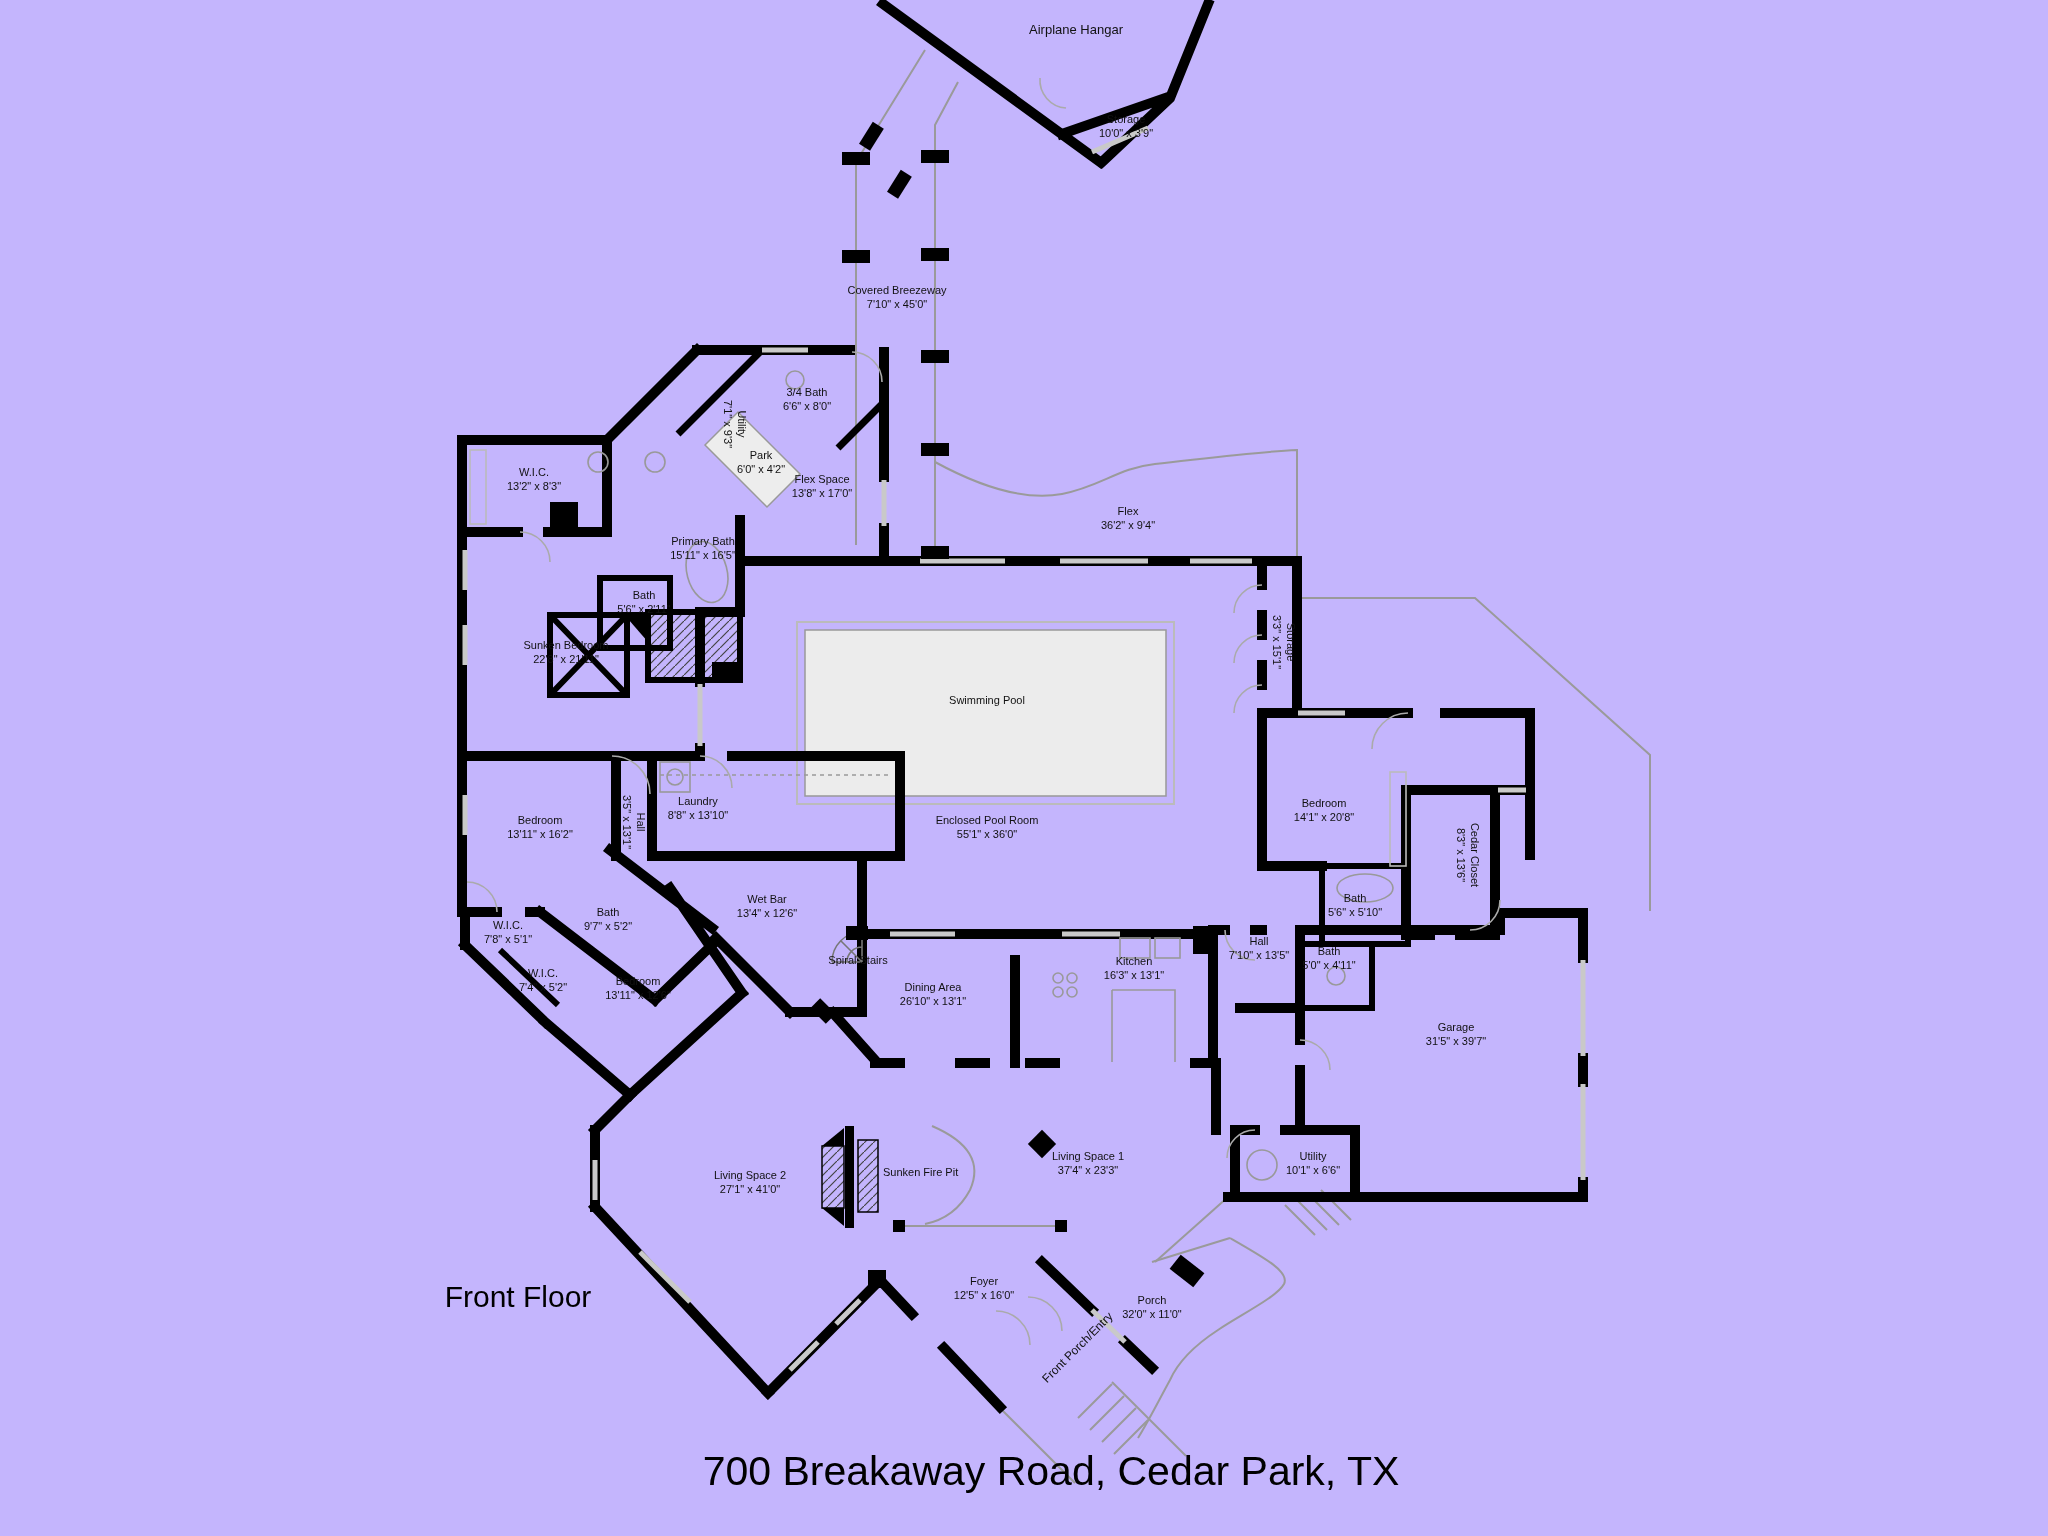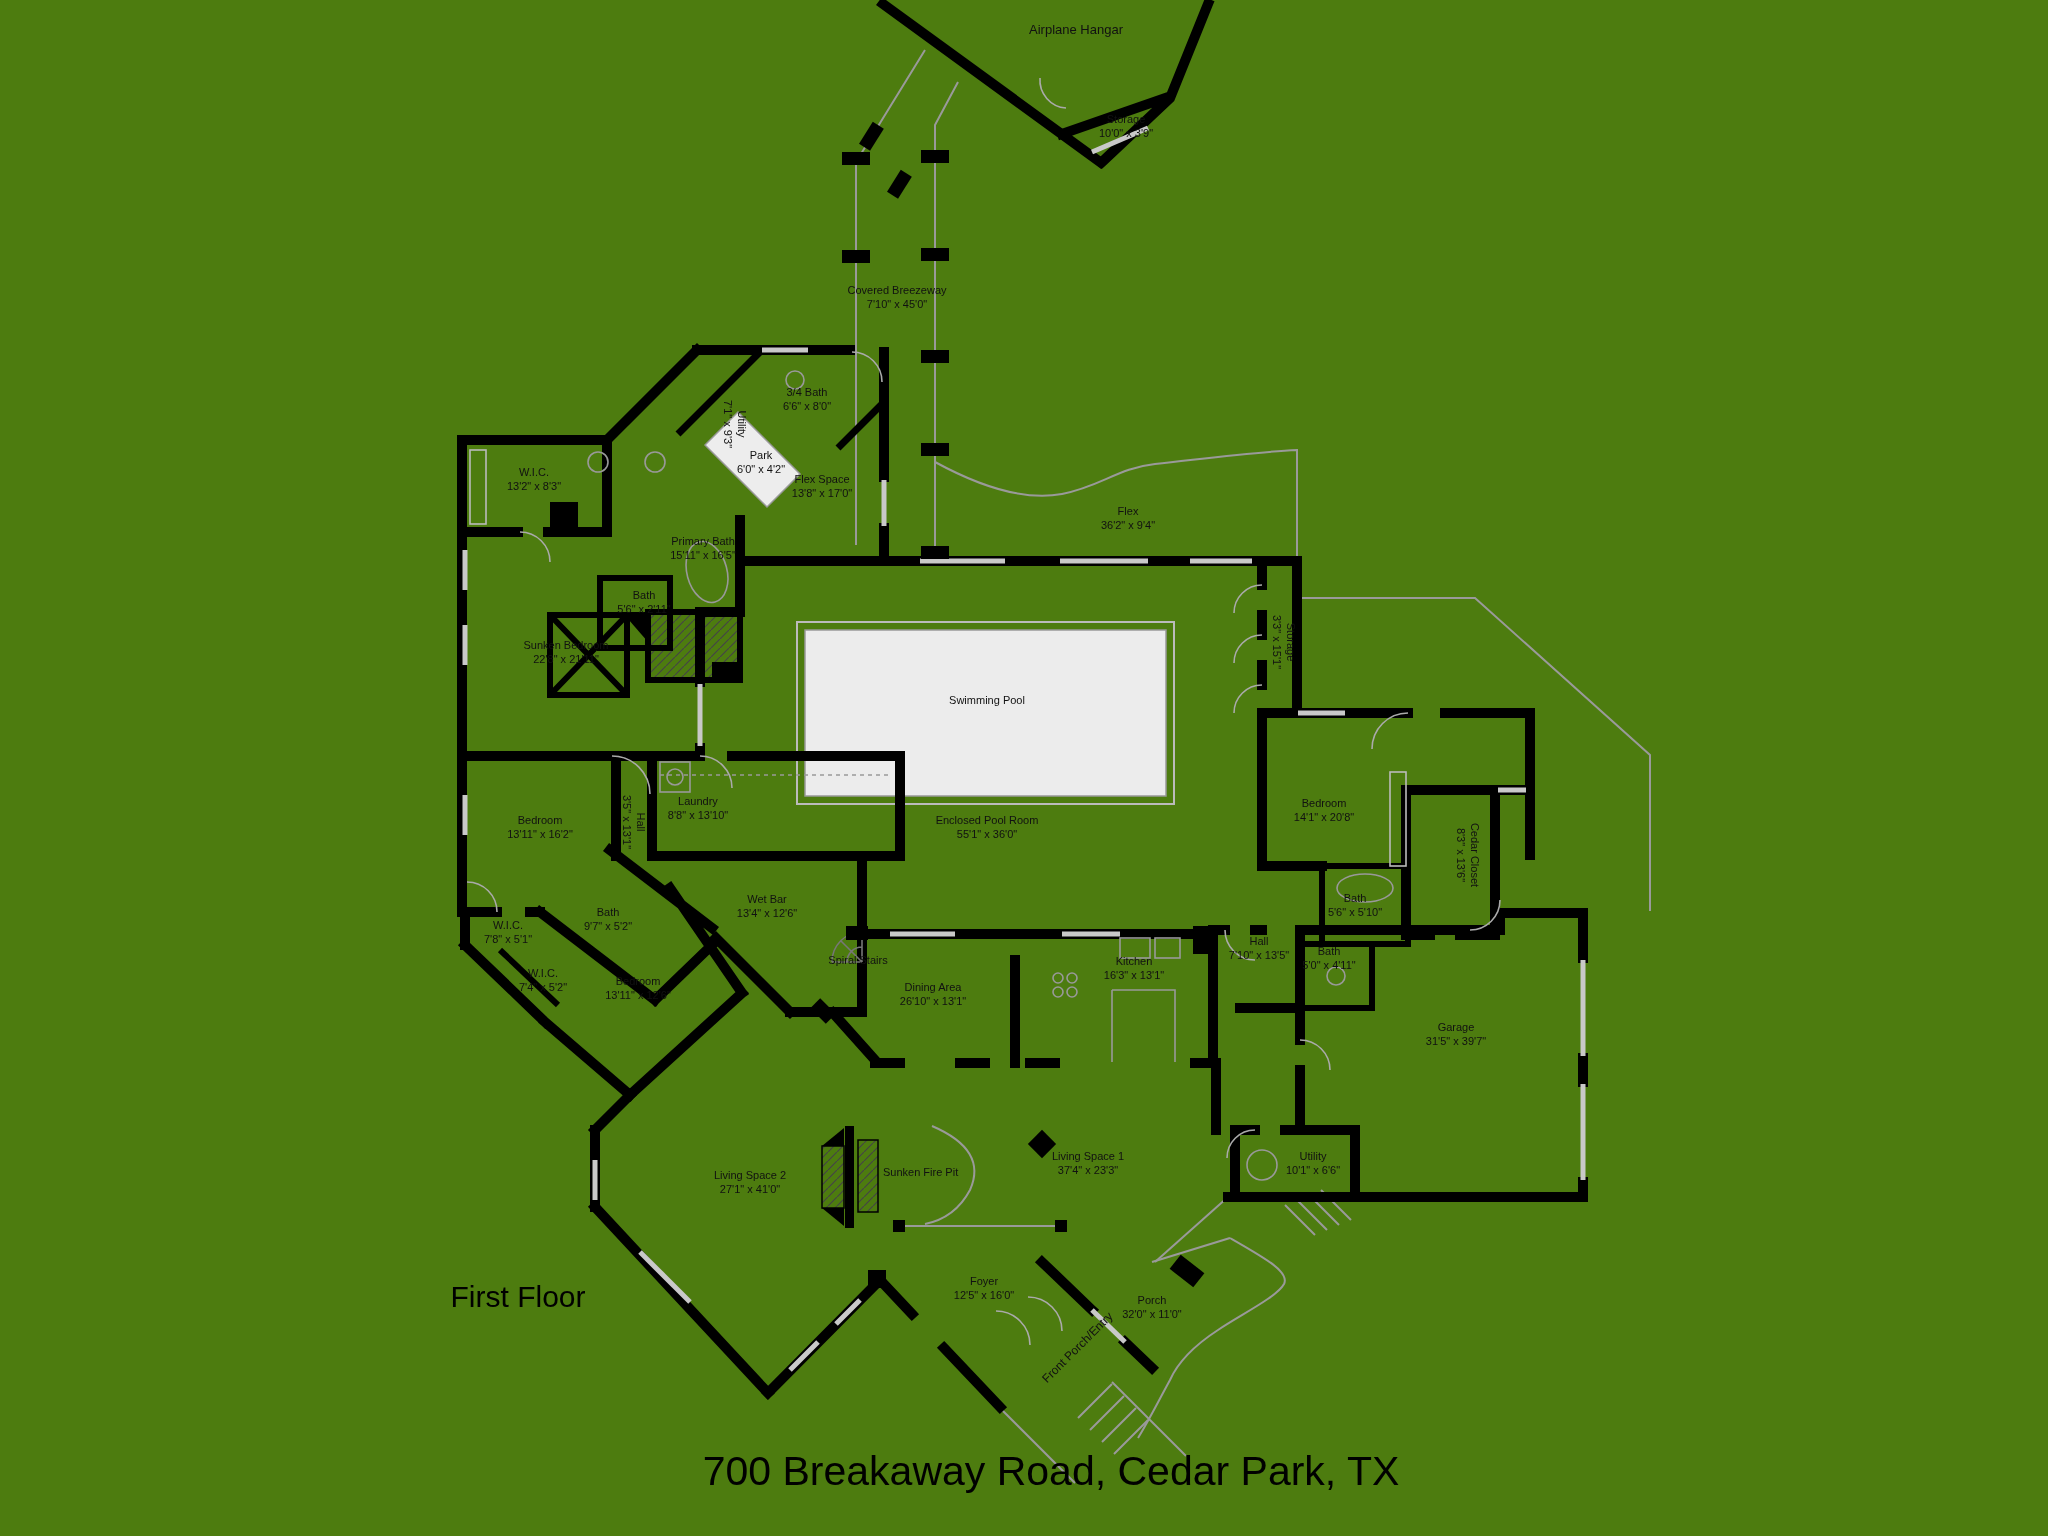--- a/index.html
+++ b/index.html
@@ -1,16 +1,16 @@
 <!DOCTYPE html>
 <html><head>
 <meta charset="utf-8">
 <style>
   html,body{margin:0;padding:0;background:#fff;}
-  #stage{position:relative;width:2048px;height:1536px;background:#4d7c0f;overflow:hidden;
+  #stage{position:relative;width:2048px;height:1536px;background:#c4b5fd;overflow:hidden;
          font-family:"Liberation Sans",sans-serif;}
   #plan{position:absolute;left:0;top:0;}
   .lbl{position:absolute;transform:translate(-50%,-50%);text-align:center;
        font-size:11px;line-height:1.3;color:#111;white-space:nowrap;z-index:5;}
   .lbl .l1,.lbl .l2{display:block;}
   .rot90{transform:translate(-50%,-50%) rotate(90deg);}
   .rotm45{transform:translate(-50%,-50%) rotate(-45deg);font-size:12px;}
   .hangar{font-size:13px;}
   .firepit{font-size:11px;white-space:normal;width:78px;text-align:left;line-height:1.15;}
   .floor{font-size:30px;color:#000;}
@@ -336,16 +336,16 @@
       <span class="l2">12'5" x 16'0"</span>
     </div>
   <div class="lbl" style="left:1152px;top:1307px">
       <span class="l1">Porch</span>
       <span class="l2">32'0" x 11'0"</span>
     </div>
   <div class="lbl rotm45" style="left:1078px;top:1348px">
       <span class="l1">Front Porch/Entry</span>
     </div>
 
-  <div class="lbl floor" style="left:518px;top:1296px"><span>First Floor</span></div>
+  <div class="lbl floor" style="left:518px;top:1296px"><span>Front Floor</span></div>
 
   <div class="footer" id="addr"><span>700 Breakaway Road, Cedar Park, TX</span></div>
 </div>
 
 </body></html>

